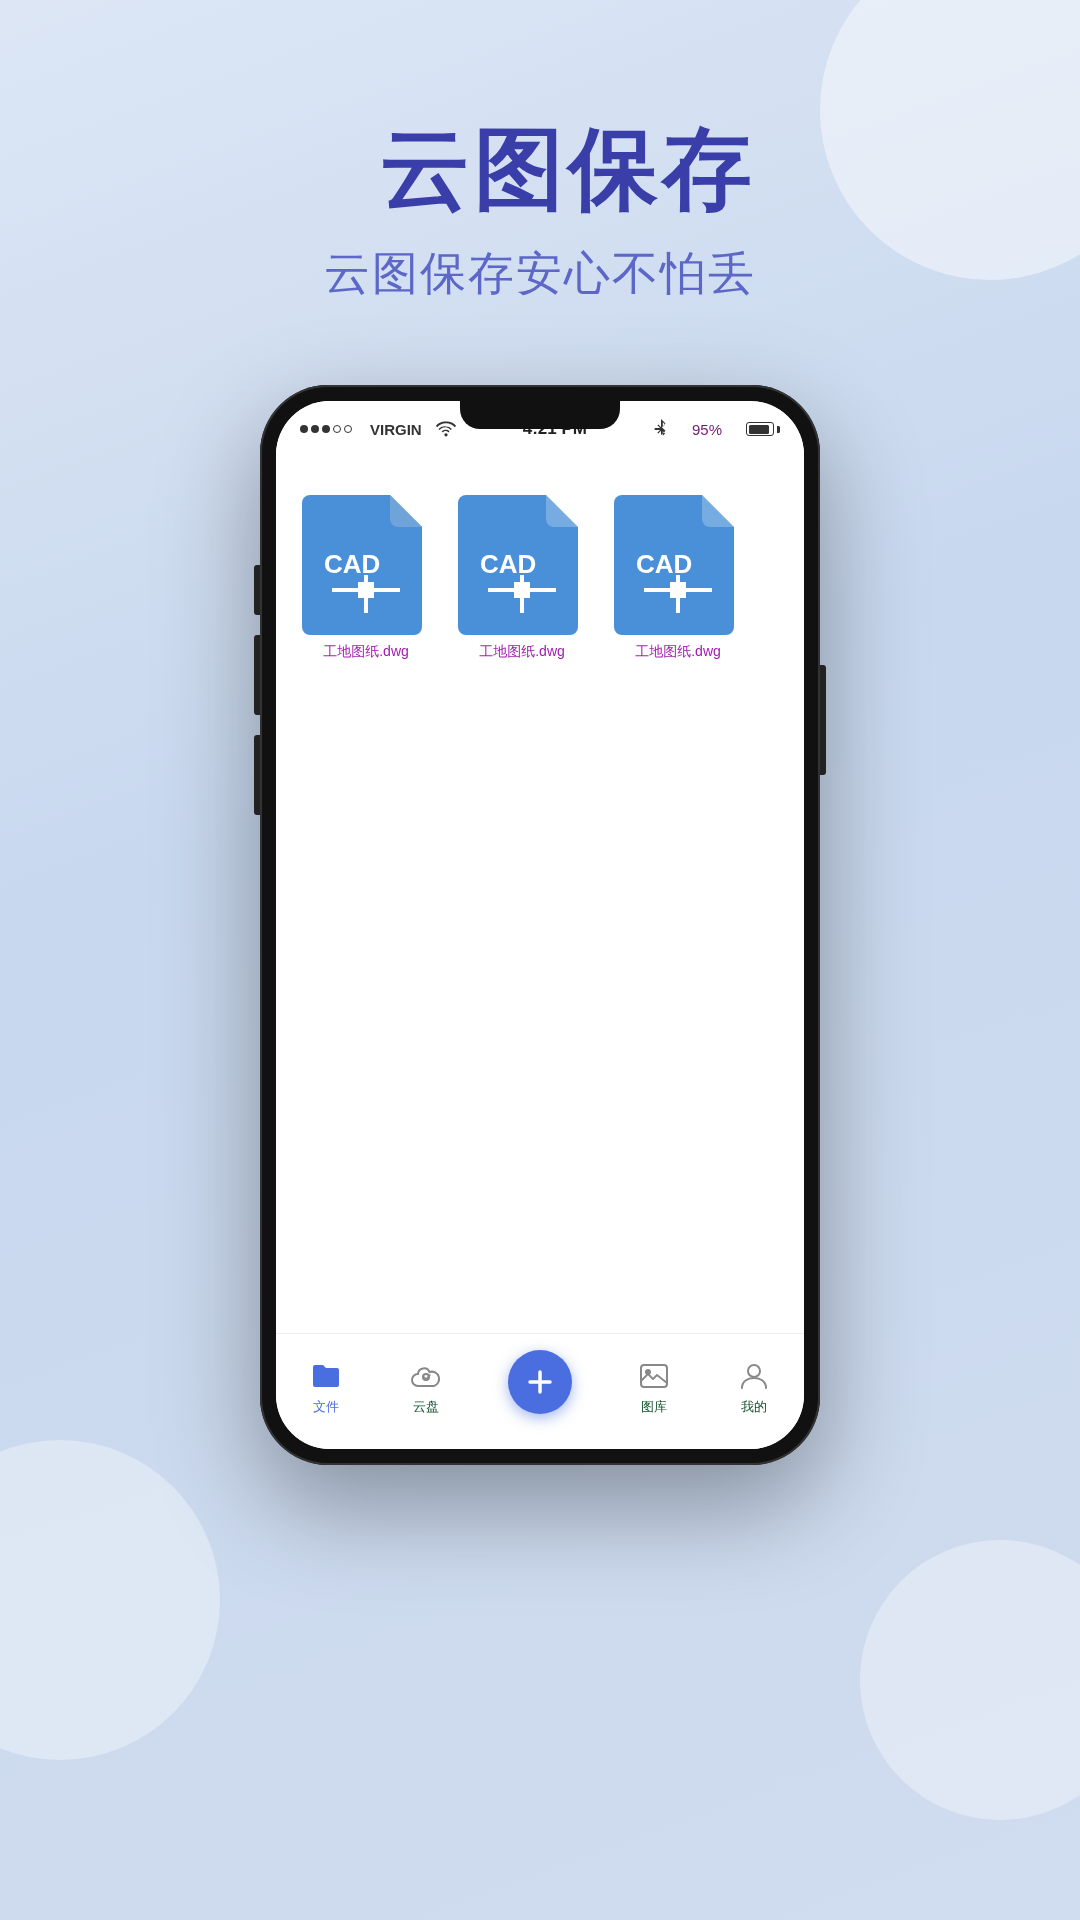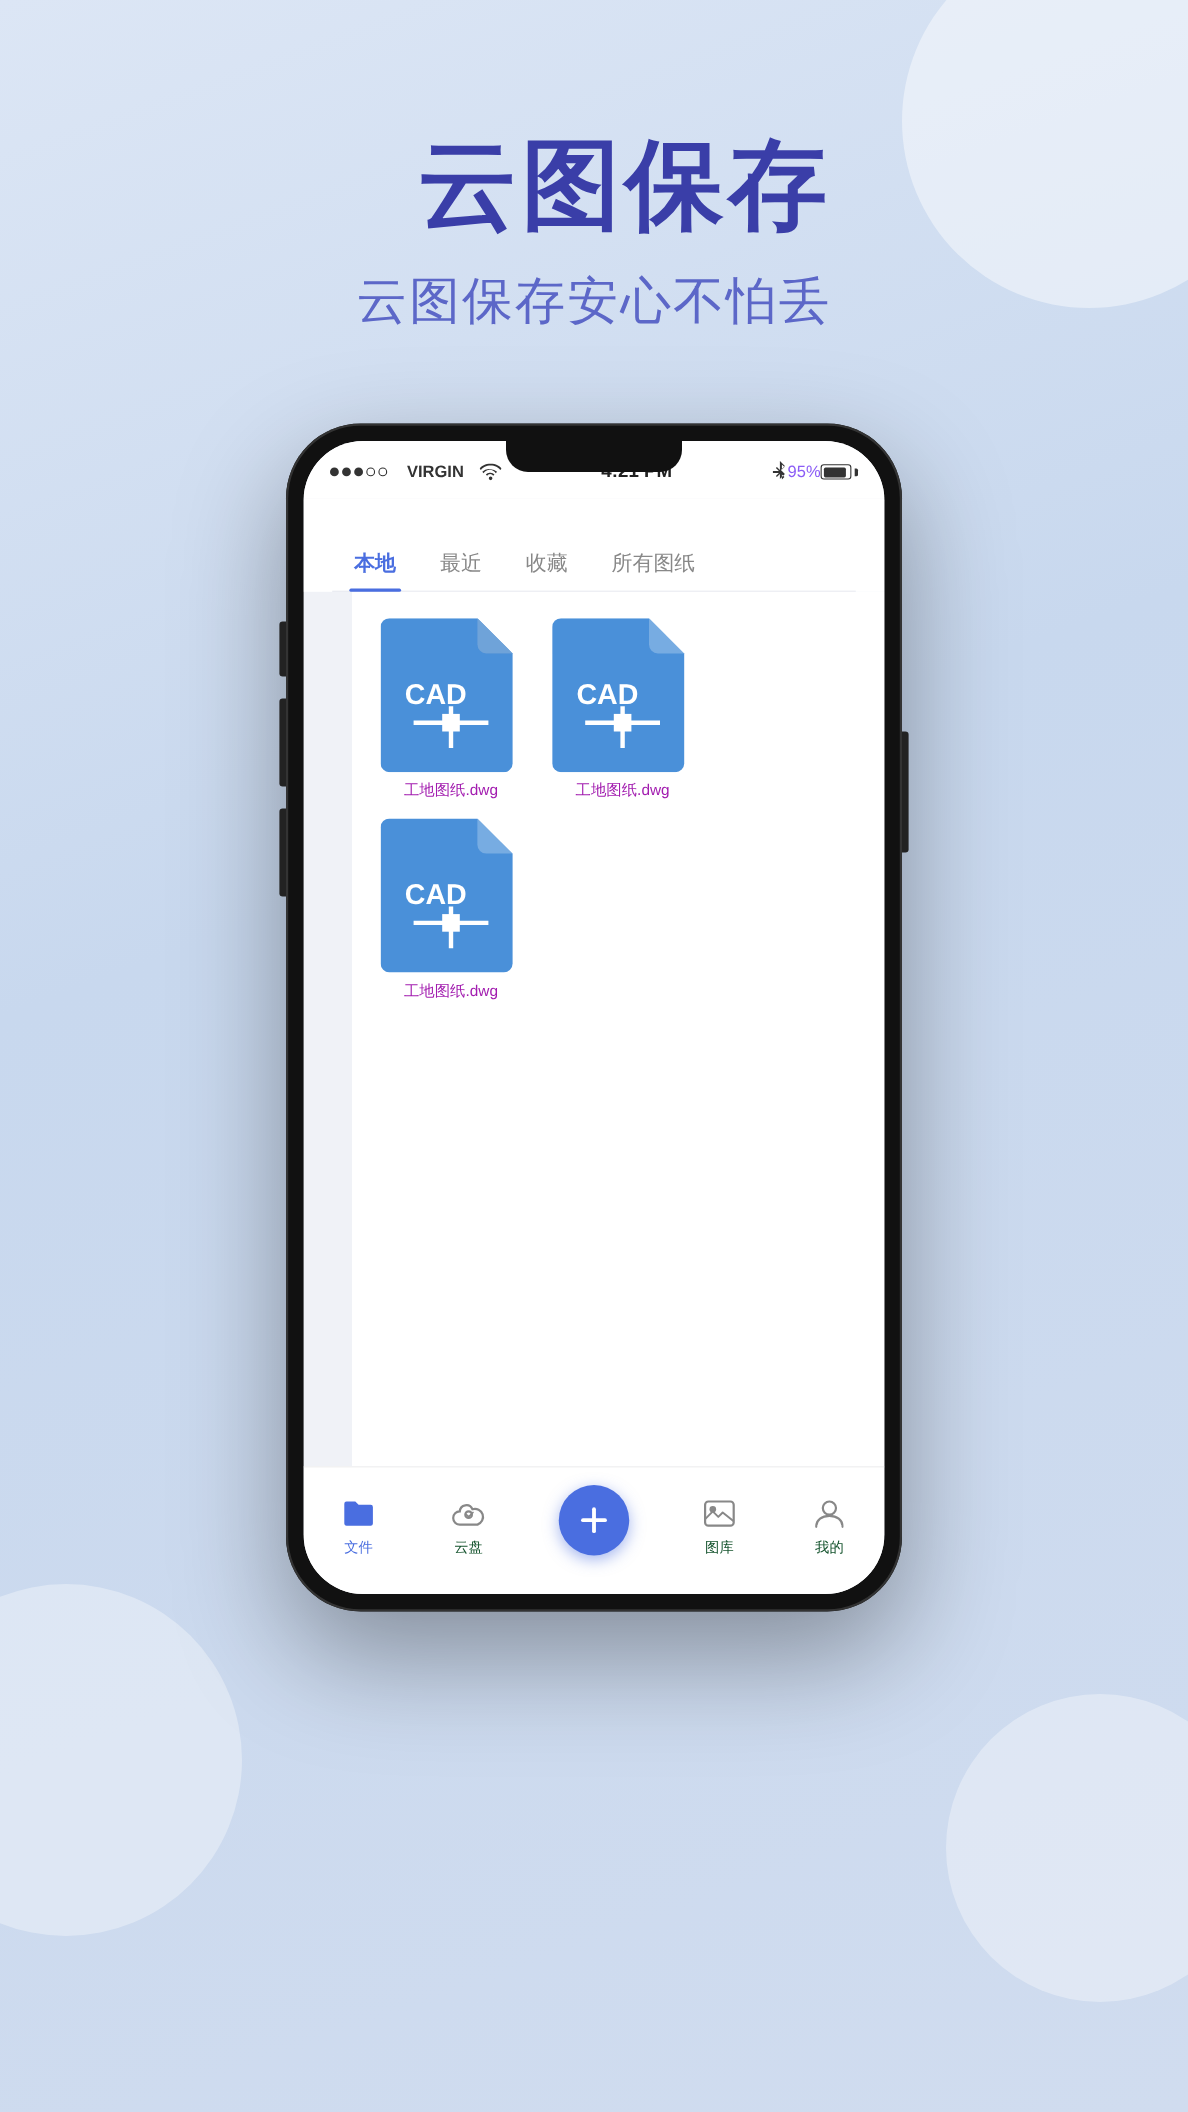--- a/index.html
+++ b/index.html
@@ -126,21 +126,21 @@
       display: flex; gap: 3px; align-items: center;
     }
     .dot { width: 8px; height: 8px; border-radius: 50%; background: #333; }
     .dot.empty { background: transparent; border: 1.5px solid #333; }
     .status-center {
       font-size: 17px;
       font-weight: 600;
       color: #222;
     }
     .status-right {
-      display: flex; align-items: center; gap: 0; font-size: 15px; color: #8b5cf6;
+      display: flex; align-items: center; gap: 24px; font-size: 15px; color: #701a75;
     }
     .battery {
       display: flex; align-items: center; gap: 2px;
     }
     .battery-body {
       width: 28px; height: 14px; border: 1.5px solid #333; border-radius: 3px;
       position: relative; display: flex; align-items: center; padding: 1.5px;
     }
     .battery-fill {
       width: 90%; height: 100%; background: #333; border-radius: 1.5px;
@@ -200,21 +200,20 @@
       background: #4a6ee0;
       border-radius: 2px;
     }
 
     
     .file-area {
       flex: 1;
       background: #fff;
       padding: 24px 20px;
       overflow: hidden;
-      margin-left: 44px;
     }
     .file-grid {
       display: flex;
       gap: 16px;
       flex-wrap: wrap;
     }
     .file-item {
       display: flex;
       flex-direction: column;
       align-items: center;
@@ -354,26 +353,20 @@
             <div class="battery-body">
               <div class="battery-fill"></div>
             </div>
             <div class="battery-tip"></div>
           </div>
         </div>
       </div>
 
       <div class="app-header">
 
-        <div class="tabs">
-          <div class="tab active">本地</div>
-          <div class="tab">最近</div>
-          <div class="tab">收藏</div>
-          <div class="tab">所有图纸</div>
-        </div>
       </div>
 
       <div class="file-area">
         <div class="file-grid">
 
           <div class="file-item">
             <svg class="cad-icon" viewBox="0 0 128 140" fill="none" xmlns="http://www.w3.org/2000/svg">
               <path d="M8 0h80l32 32v100a8 8 0 01-8 8H8a8 8 0 01-8-8V8a8 8 0 018-8z" fill="#4a90d9"></path>
               <path d="M88 0l32 32H96a8 8 0 01-8-8V0z" fill="#3a7fc8" opacity="0.7"></path>
               <path d="M88 0l32 32H96a8 8 0 01-8-8V0z" fill="rgba(255,255,255,0.25)"></path>

